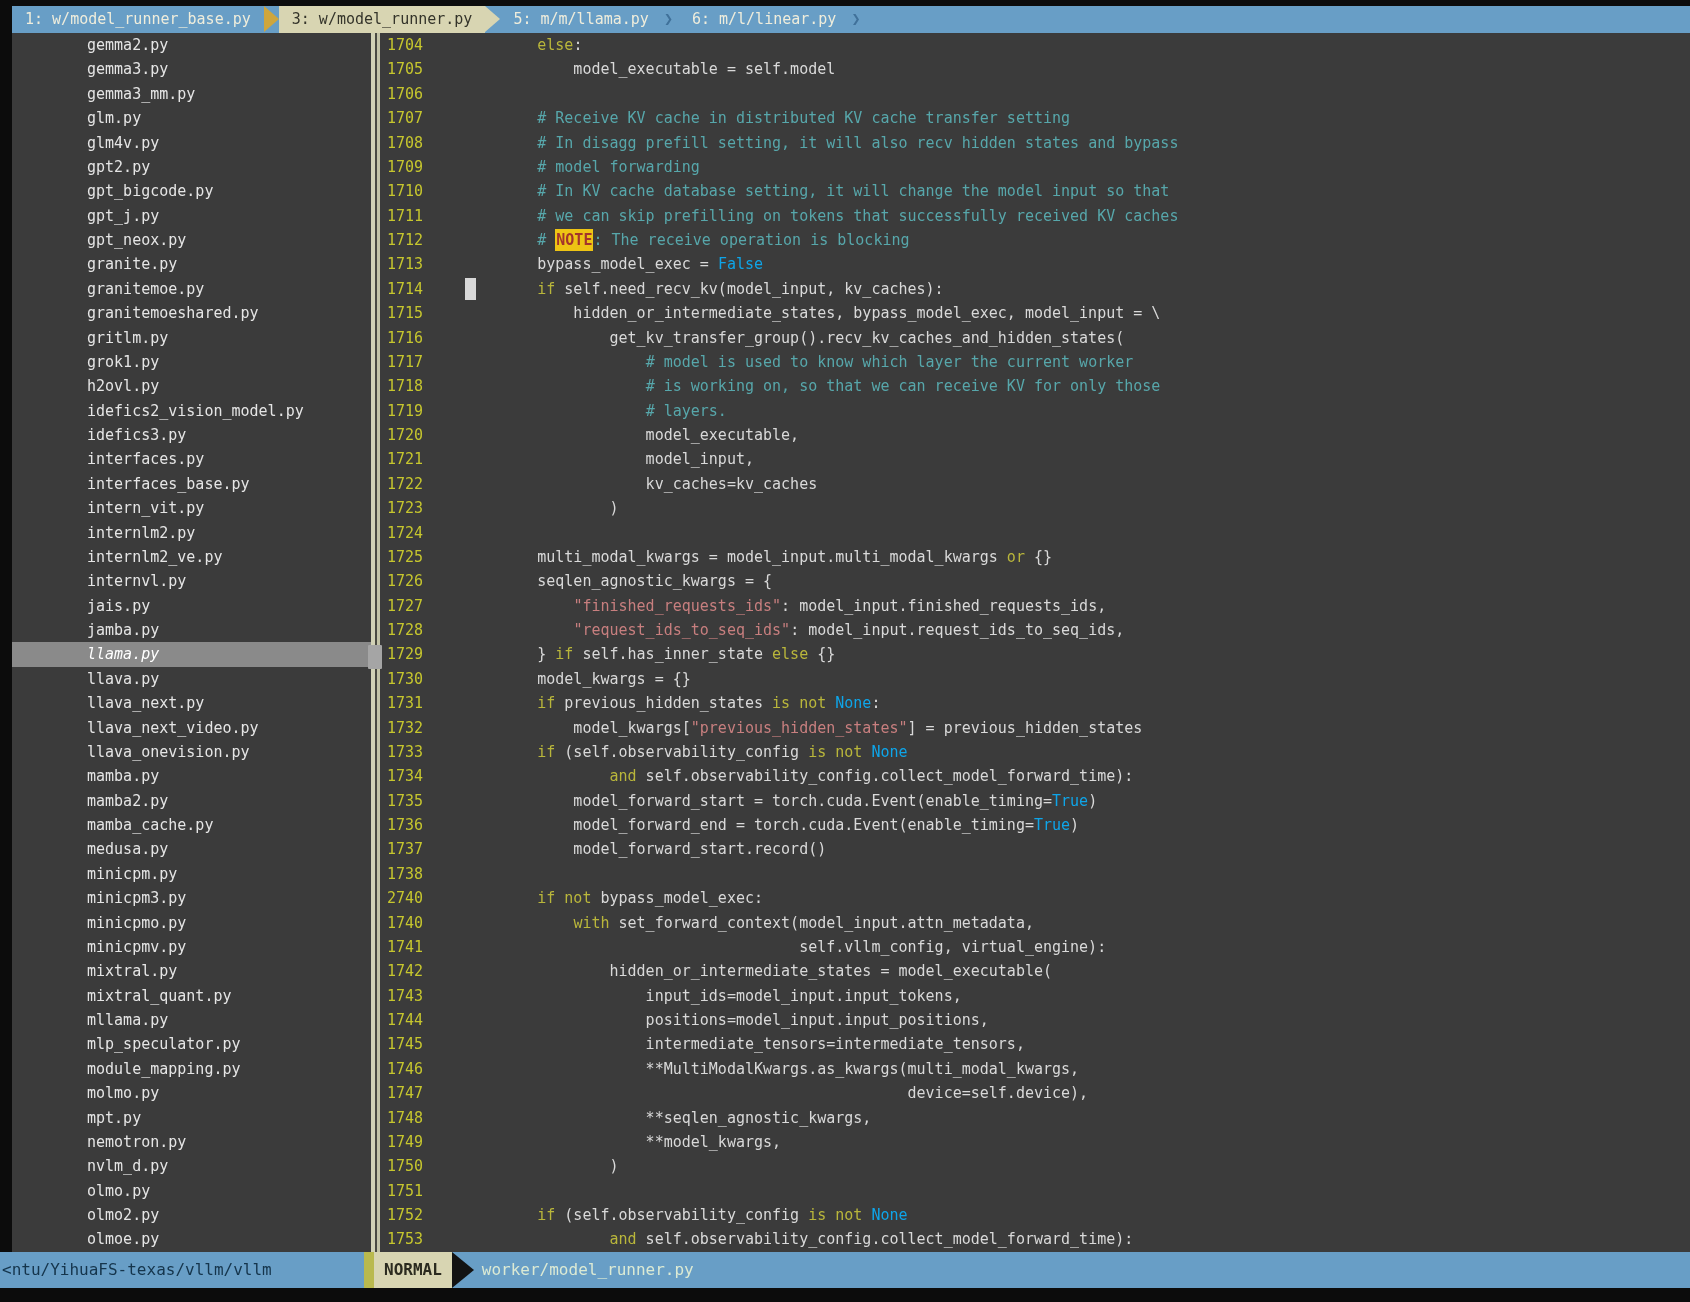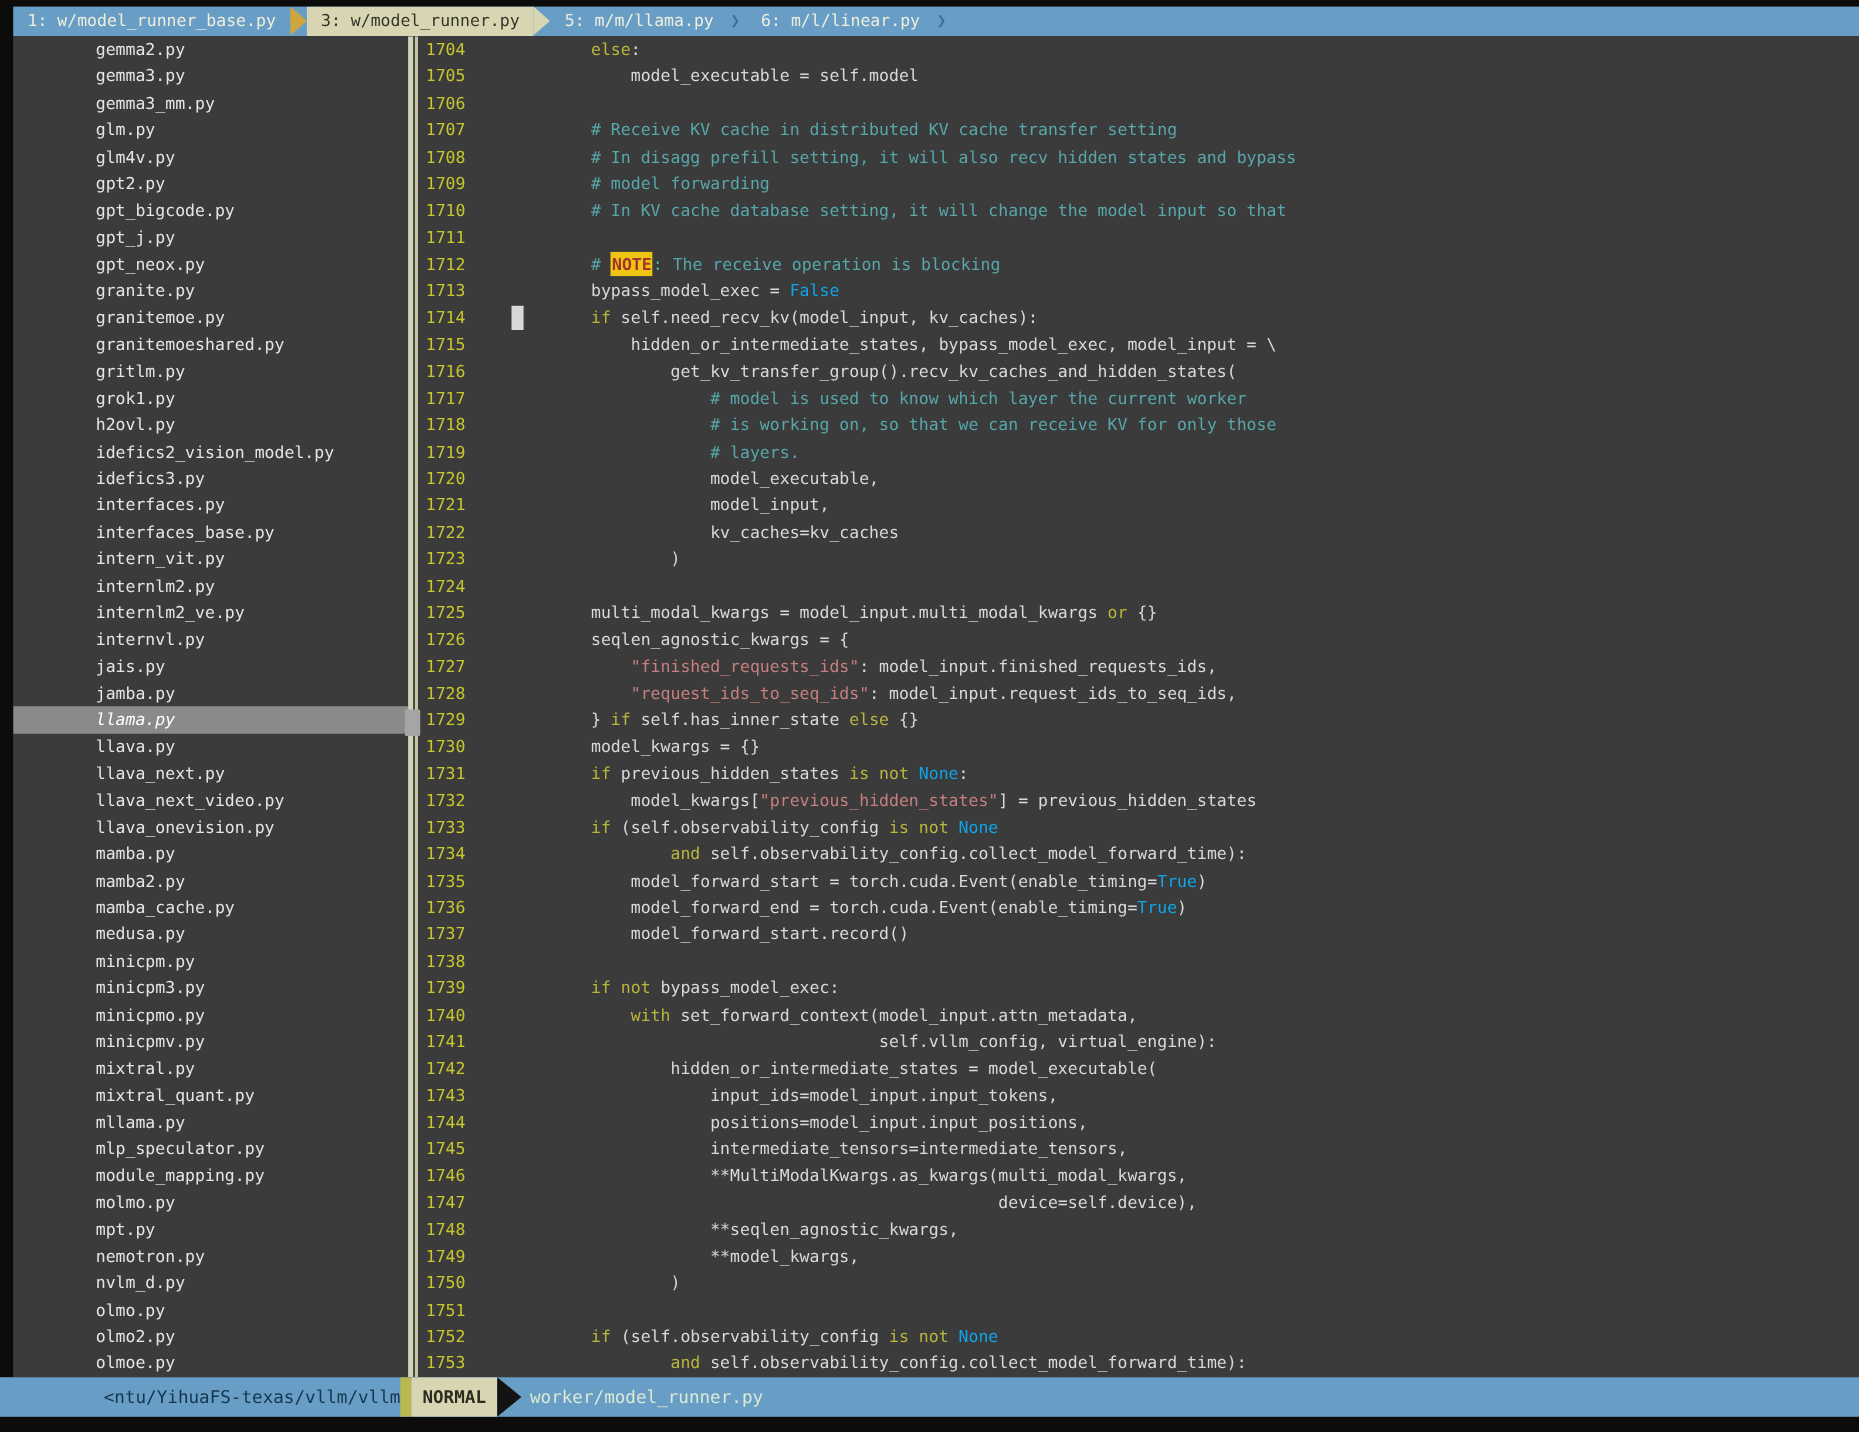--- a/index.html
+++ b/index.html
@@ -39,21 +39,21 @@
   .tk{color:#b9b63b;text-align:right;}
   .tc{color:#57a7ab;}
   .ts{color:#c87f7f;}
   .tb{color:#0ea5e9;}
   .tn{background:#eec414;color:#a3342c;font-weight:bold;padding:2px 1px;}
   .cursor{position:absolute;left:8px;top:1px;width:11px;height:22px;background:#d8d8d8;}
 
   
   .statusbar{position:absolute;left:0;top:1252px;width:1690px;height:36px;display:flex;
     align-items:stretch;background:#689ec6;font-size:16px;overflow:hidden;}
-  .sb-left{flex:none;width:362px;line-height:36px;color:#15354c;white-space:pre;padding-left:2px;text-align:right;}
+  .sb-left{flex:none;width:362px;line-height:36px;color:#15354c;white-space:pre;padding-left:2px;}
   .sb-strip{flex:none;width:10px;background:#b9b94e;}
   .sb-mode{flex:none;background:#d8d5b2;color:#2b2b1f;font-weight:bold;line-height:36px;padding:0 10px;}
   .sb-arrow{flex:none;width:0;height:0;border-top:18px solid transparent;border-bottom:18px solid transparent;
     border-left:22px solid #131313;}
   .sb-file{line-height:36px;color:#dcead4;padding-left:8px;white-space:pre;}
 </style>
 </head>
 <body>
 
 <div class="window">
@@ -129,21 +129,21 @@
     </div>
     <div class="editor">
       <div id="code">
           <div class="cl"><span class="ln">1704</span><span class="ct"><span class="tp">        </span><span class="tk">else</span><span class="tp">:</span></span></div>
           <div class="cl"><span class="ln">1705</span><span class="ct"><span class="tp">            model_executable = self.model</span></span></div>
           <div class="cl"><span class="ln">1706</span><span class="ct"></span></div>
           <div class="cl"><span class="ln">1707</span><span class="ct"><span class="tp">        </span><span class="tc"># Receive KV cache in distributed KV cache transfer setting</span></span></div>
           <div class="cl"><span class="ln">1708</span><span class="ct"><span class="tp">        </span><span class="tc"># In disagg prefill setting, it will also recv hidden states and bypass</span></span></div>
           <div class="cl"><span class="ln">1709</span><span class="ct"><span class="tp">        </span><span class="tc"># model forwarding</span></span></div>
           <div class="cl"><span class="ln">1710</span><span class="ct"><span class="tp">        </span><span class="tc"># In KV cache database setting, it will change the model input so that</span></span></div>
-          <div class="cl"><span class="ln">1711</span></div>
+          <div class="cl"><span class="ln">1711</span><span class="ct"><span class="tp">        </span><span class="tc"># we can skip prefilling on tokens that successfully received KV caches</span></span></div>
           <div class="cl"><span class="ln">1712</span><span class="ct"><span class="tp">        </span><span class="tc"># </span><span class="tn">NOTE</span><span class="tc">: The receive operation is blocking</span></span></div>
           <div class="cl"><span class="ln">1713</span><span class="ct"><span class="tp">        bypass_model_exec = </span><span class="tb">False</span></span></div>
           <div class="cl"><span class="ln">1714</span><span class="ct"><span class="cursor"></span><span class="tp">        </span><span class="tk">if</span><span class="tp"> self.need_recv_kv(model_input, kv_caches):</span></span></div>
           <div class="cl"><span class="ln">1715</span><span class="ct"><span class="tp">            hidden_or_intermediate_states, bypass_model_exec, model_input = \</span></span></div>
           <div class="cl"><span class="ln">1716</span><span class="ct"><span class="tp">                get_kv_transfer_group().recv_kv_caches_and_hidden_states(</span></span></div>
           <div class="cl"><span class="ln">1717</span><span class="ct"><span class="tp">                    </span><span class="tc"># model is used to know which layer the current worker</span></span></div>
           <div class="cl"><span class="ln">1718</span><span class="ct"><span class="tp">                    </span><span class="tc"># is working on, so that we can receive KV for only those</span></span></div>
           <div class="cl"><span class="ln">1719</span><span class="ct"><span class="tp">                    </span><span class="tc"># layers.</span></span></div>
           <div class="cl"><span class="ln">1720</span><span class="ct"><span class="tp">                    model_executable,</span></span></div>
           <div class="cl"><span class="ln">1721</span><span class="ct"><span class="tp">                    model_input,</span></span></div>
@@ -157,21 +157,21 @@
           <div class="cl"><span class="ln">1729</span><span class="ct"><span class="tp">        } </span><span class="tk">if</span><span class="tp"> self.has_inner_state </span><span class="tk">else</span><span class="tp"> {}</span></span></div>
           <div class="cl"><span class="ln">1730</span><span class="ct"><span class="tp">        model_kwargs = {}</span></span></div>
           <div class="cl"><span class="ln">1731</span><span class="ct"><span class="tp">        </span><span class="tk">if</span><span class="tp"> previous_hidden_states </span><span class="tk">is</span><span class="tp"> </span><span class="tk">not</span><span class="tp"> </span><span class="tb">None</span><span class="tp">:</span></span></div>
           <div class="cl"><span class="ln">1732</span><span class="ct"><span class="tp">            model_kwargs[</span><span class="ts">"previous_hidden_states"</span><span class="tp">] = previous_hidden_states</span></span></div>
           <div class="cl"><span class="ln">1733</span><span class="ct"><span class="tp">        </span><span class="tk">if</span><span class="tp"> (self.observability_config </span><span class="tk">is</span><span class="tp"> </span><span class="tk">not</span><span class="tp"> </span><span class="tb">None</span></span></div>
           <div class="cl"><span class="ln">1734</span><span class="ct"><span class="tp">                </span><span class="tk">and</span><span class="tp"> self.observability_config.collect_model_forward_time):</span></span></div>
           <div class="cl"><span class="ln">1735</span><span class="ct"><span class="tp">            model_forward_start = torch.cuda.Event(enable_timing=</span><span class="tb">True</span><span class="tp">)</span></span></div>
           <div class="cl"><span class="ln">1736</span><span class="ct"><span class="tp">            model_forward_end = torch.cuda.Event(enable_timing=</span><span class="tb">True</span><span class="tp">)</span></span></div>
           <div class="cl"><span class="ln">1737</span><span class="ct"><span class="tp">            model_forward_start.record()</span></span></div>
           <div class="cl"><span class="ln">1738</span><span class="ct"></span></div>
-          <div class="cl"><span class="ln">1739</span><span class="ct"><span class="tp">        </span><span class="tk">if</span><span class="tp"> </span><span class="tk">not</span><span class="tp"> bypass_model_exec:</span></span></div>
+          <div class="cl"><span class="ln">2740</span><span class="ct"><span class="tp">        </span><span class="tk">if</span><span class="tp"> </span><span class="tk">not</span><span class="tp"> bypass_model_exec:</span></span></div>
           <div class="cl"><span class="ln">1740</span><span class="ct"><span class="tp">            </span><span class="tk">with</span><span class="tp"> set_forward_context(model_input.attn_metadata,</span></span></div>
           <div class="cl"><span class="ln">1741</span><span class="ct"><span class="tp">                                     self.vllm_config, virtual_engine):</span></span></div>
           <div class="cl"><span class="ln">1742</span><span class="ct"><span class="tp">                hidden_or_intermediate_states = model_executable(</span></span></div>
           <div class="cl"><span class="ln">1743</span><span class="ct"><span class="tp">                    input_ids=model_input.input_tokens,</span></span></div>
           <div class="cl"><span class="ln">1744</span><span class="ct"><span class="tp">                    positions=model_input.input_positions,</span></span></div>
           <div class="cl"><span class="ln">1745</span><span class="ct"><span class="tp">                    intermediate_tensors=intermediate_tensors,</span></span></div>
           <div class="cl"><span class="ln">1746</span><span class="ct"><span class="tp">                    **MultiModalKwargs.as_kwargs(multi_modal_kwargs,</span></span></div>
           <div class="cl"><span class="ln">1747</span><span class="ct"><span class="tp">                                                 device=self.device),</span></span></div>
           <div class="cl"><span class="ln">1748</span><span class="ct"><span class="tp">                    **seqlen_agnostic_kwargs,</span></span></div>
           <div class="cl"><span class="ln">1749</span><span class="ct"><span class="tp">                    **model_kwargs,</span></span></div>

